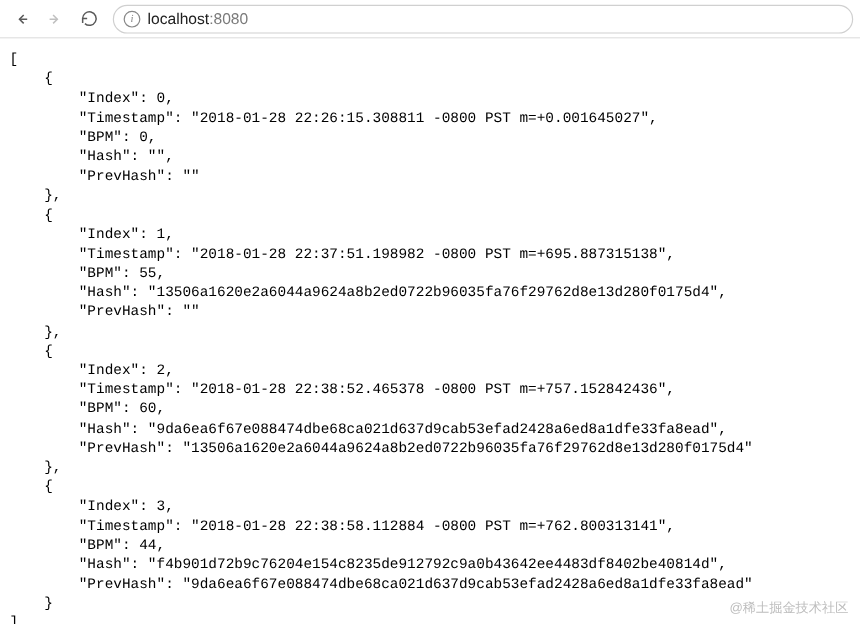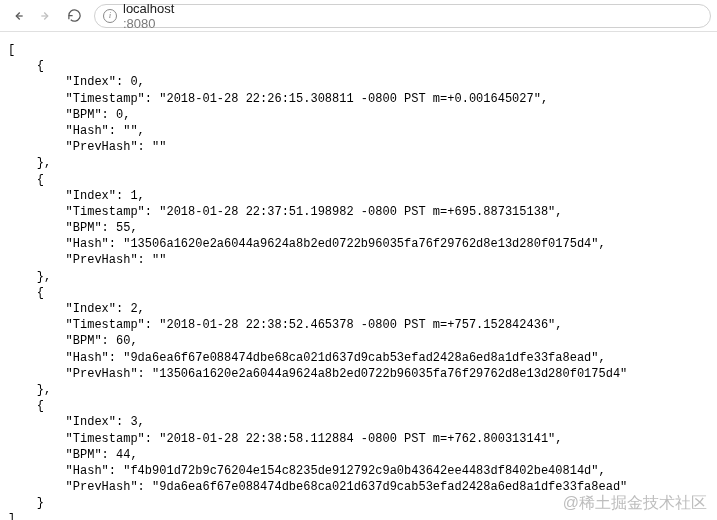--- a/index.html
+++ b/index.html
@@ -70,21 +70,20 @@
       justify-content: center;
       font-size: 9px;
       color: #888;
       font-family: Georgia, serif;
       font-style: italic;
       line-height: 1;
     }
     .url-text {
       display: flex;
       align-items: baseline;
-      flex-direction: column;
     }
     .url-host {
       color: #202020;
     }
     .url-port {
       color: #7a7a7a;
       text-align: right;
     }
     .content {
       padding: 10px 8px;
@@ -93,21 +92,21 @@
       line-height: 1.35;
       color: #000;
       white-space: pre;
       overflow: auto;
       height: calc(100% - 32px);
     }
     .watermark {
       position: absolute;
       right: 10px;
       bottom: 6px;
-      font-size: 16px;
+      font-size: 11px;
       color: #bdbdbd;
       font-family: -apple-system, sans-serif;
       margin-left: 16px;
     }
   </style>
 </head>
 <body>
 
 <div class="toolbar">
   <div class="nav-btn" title="Back">

